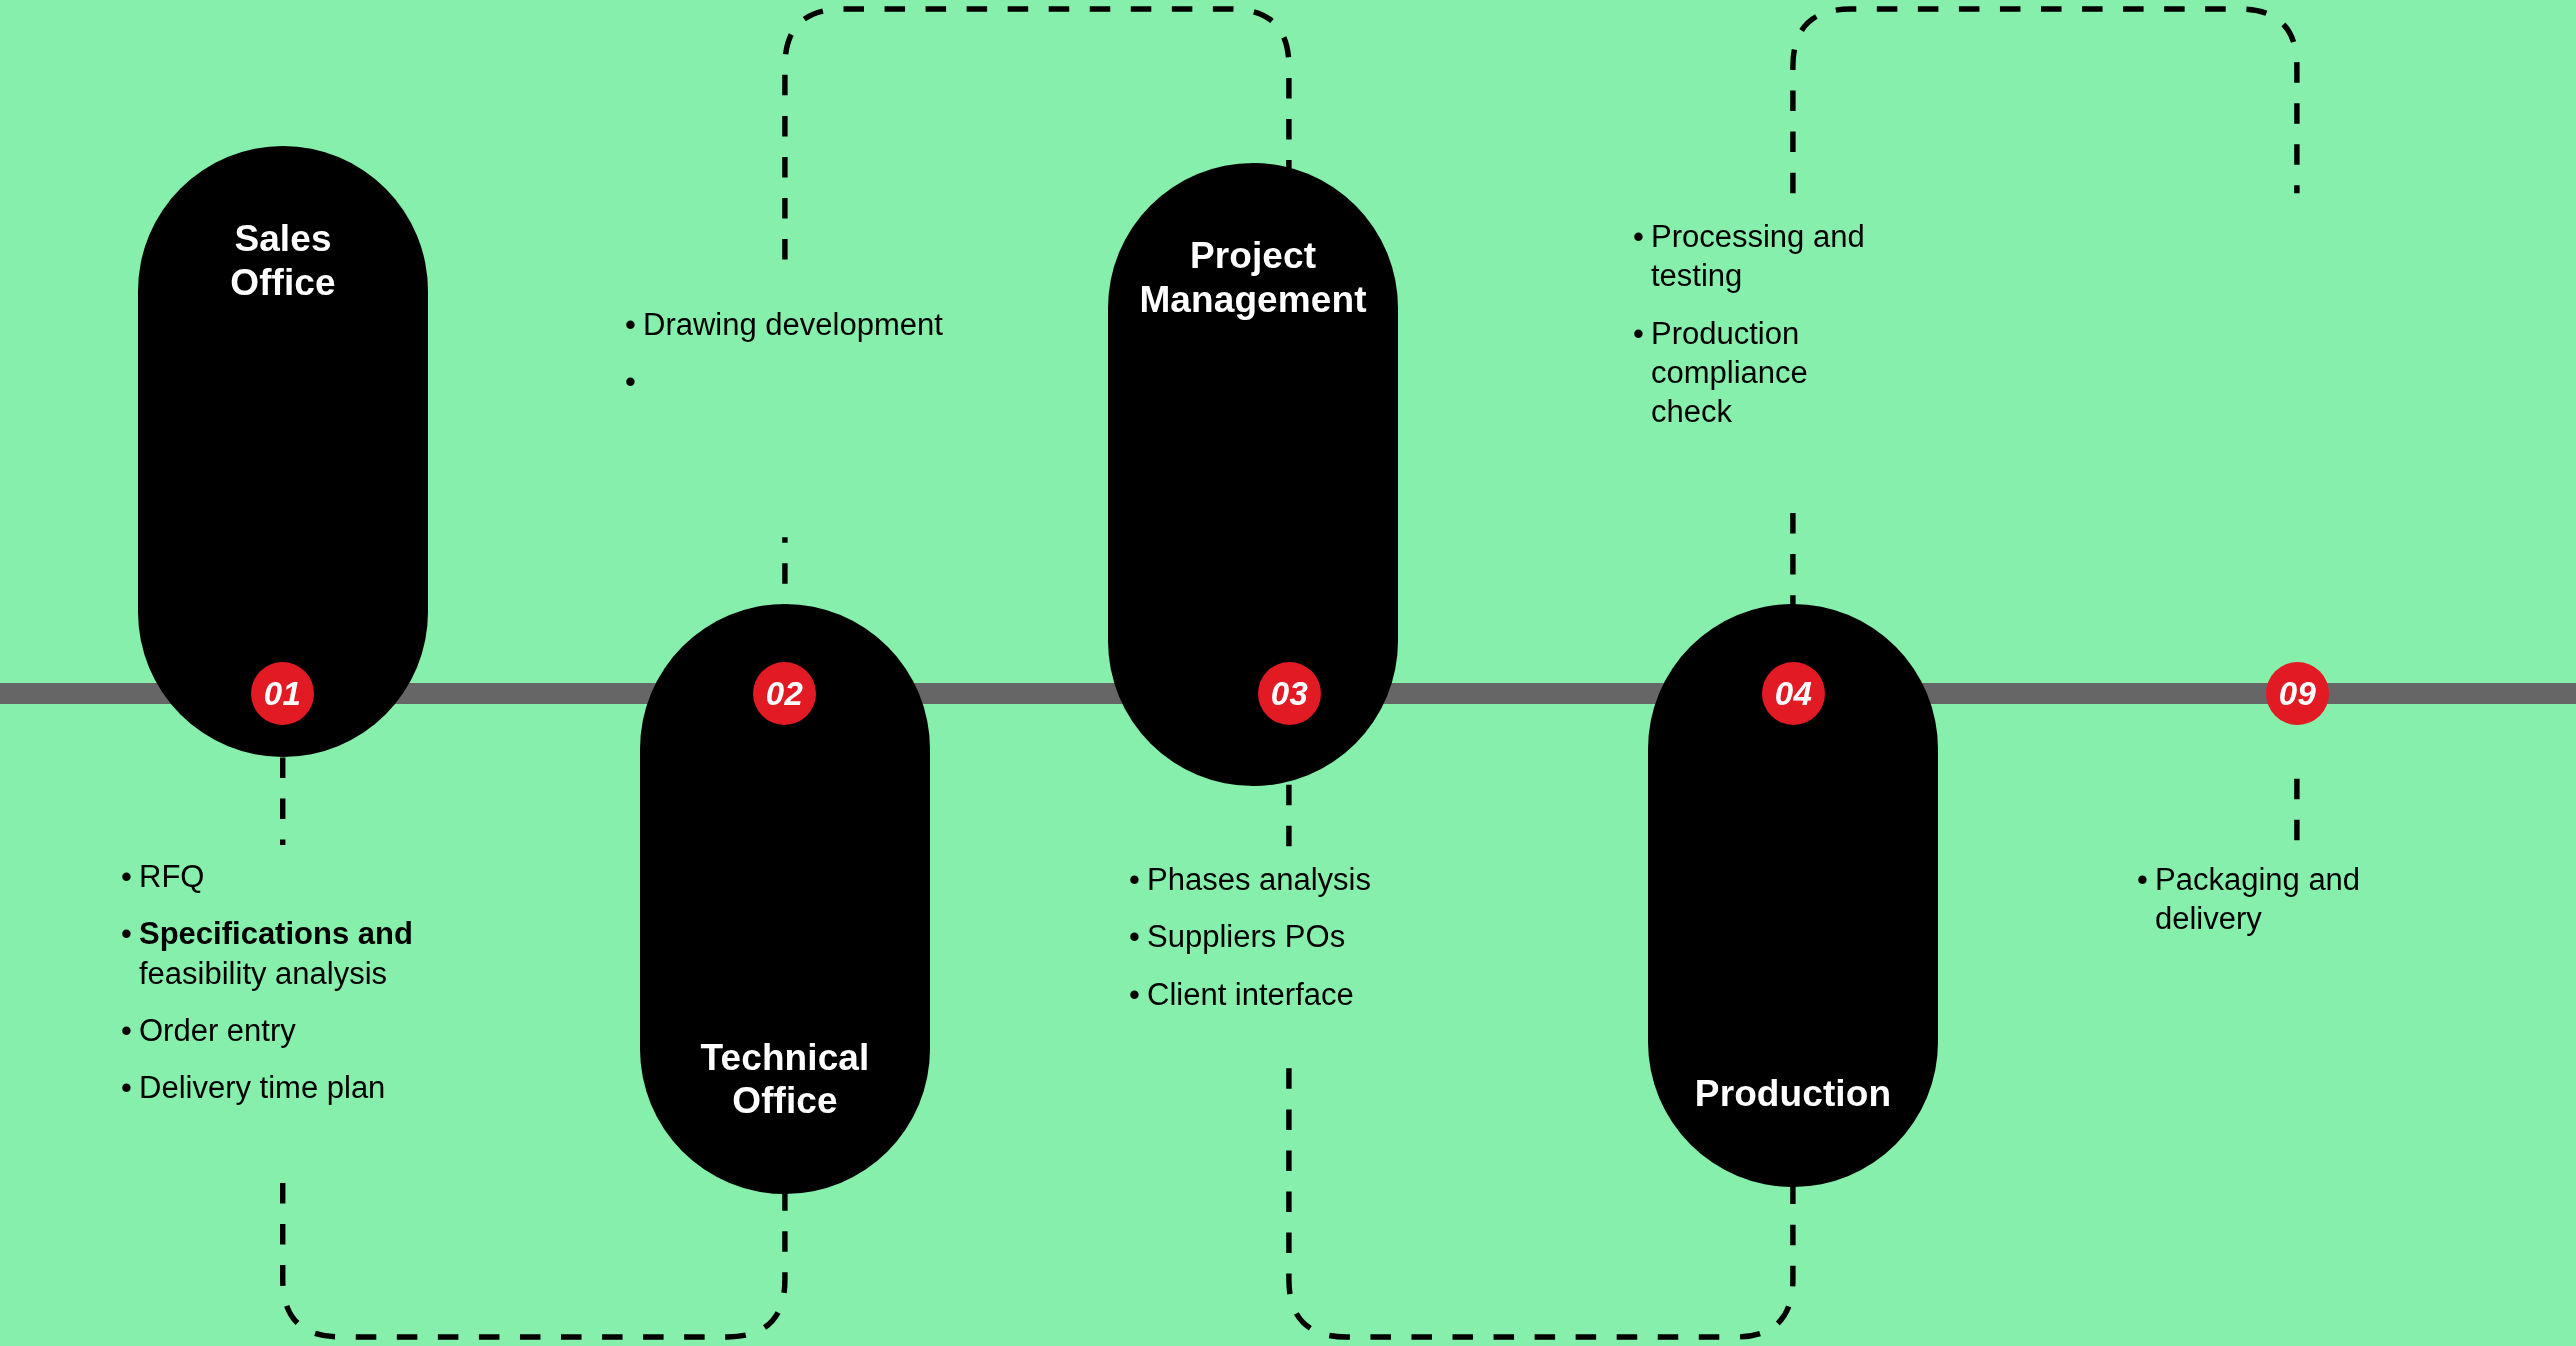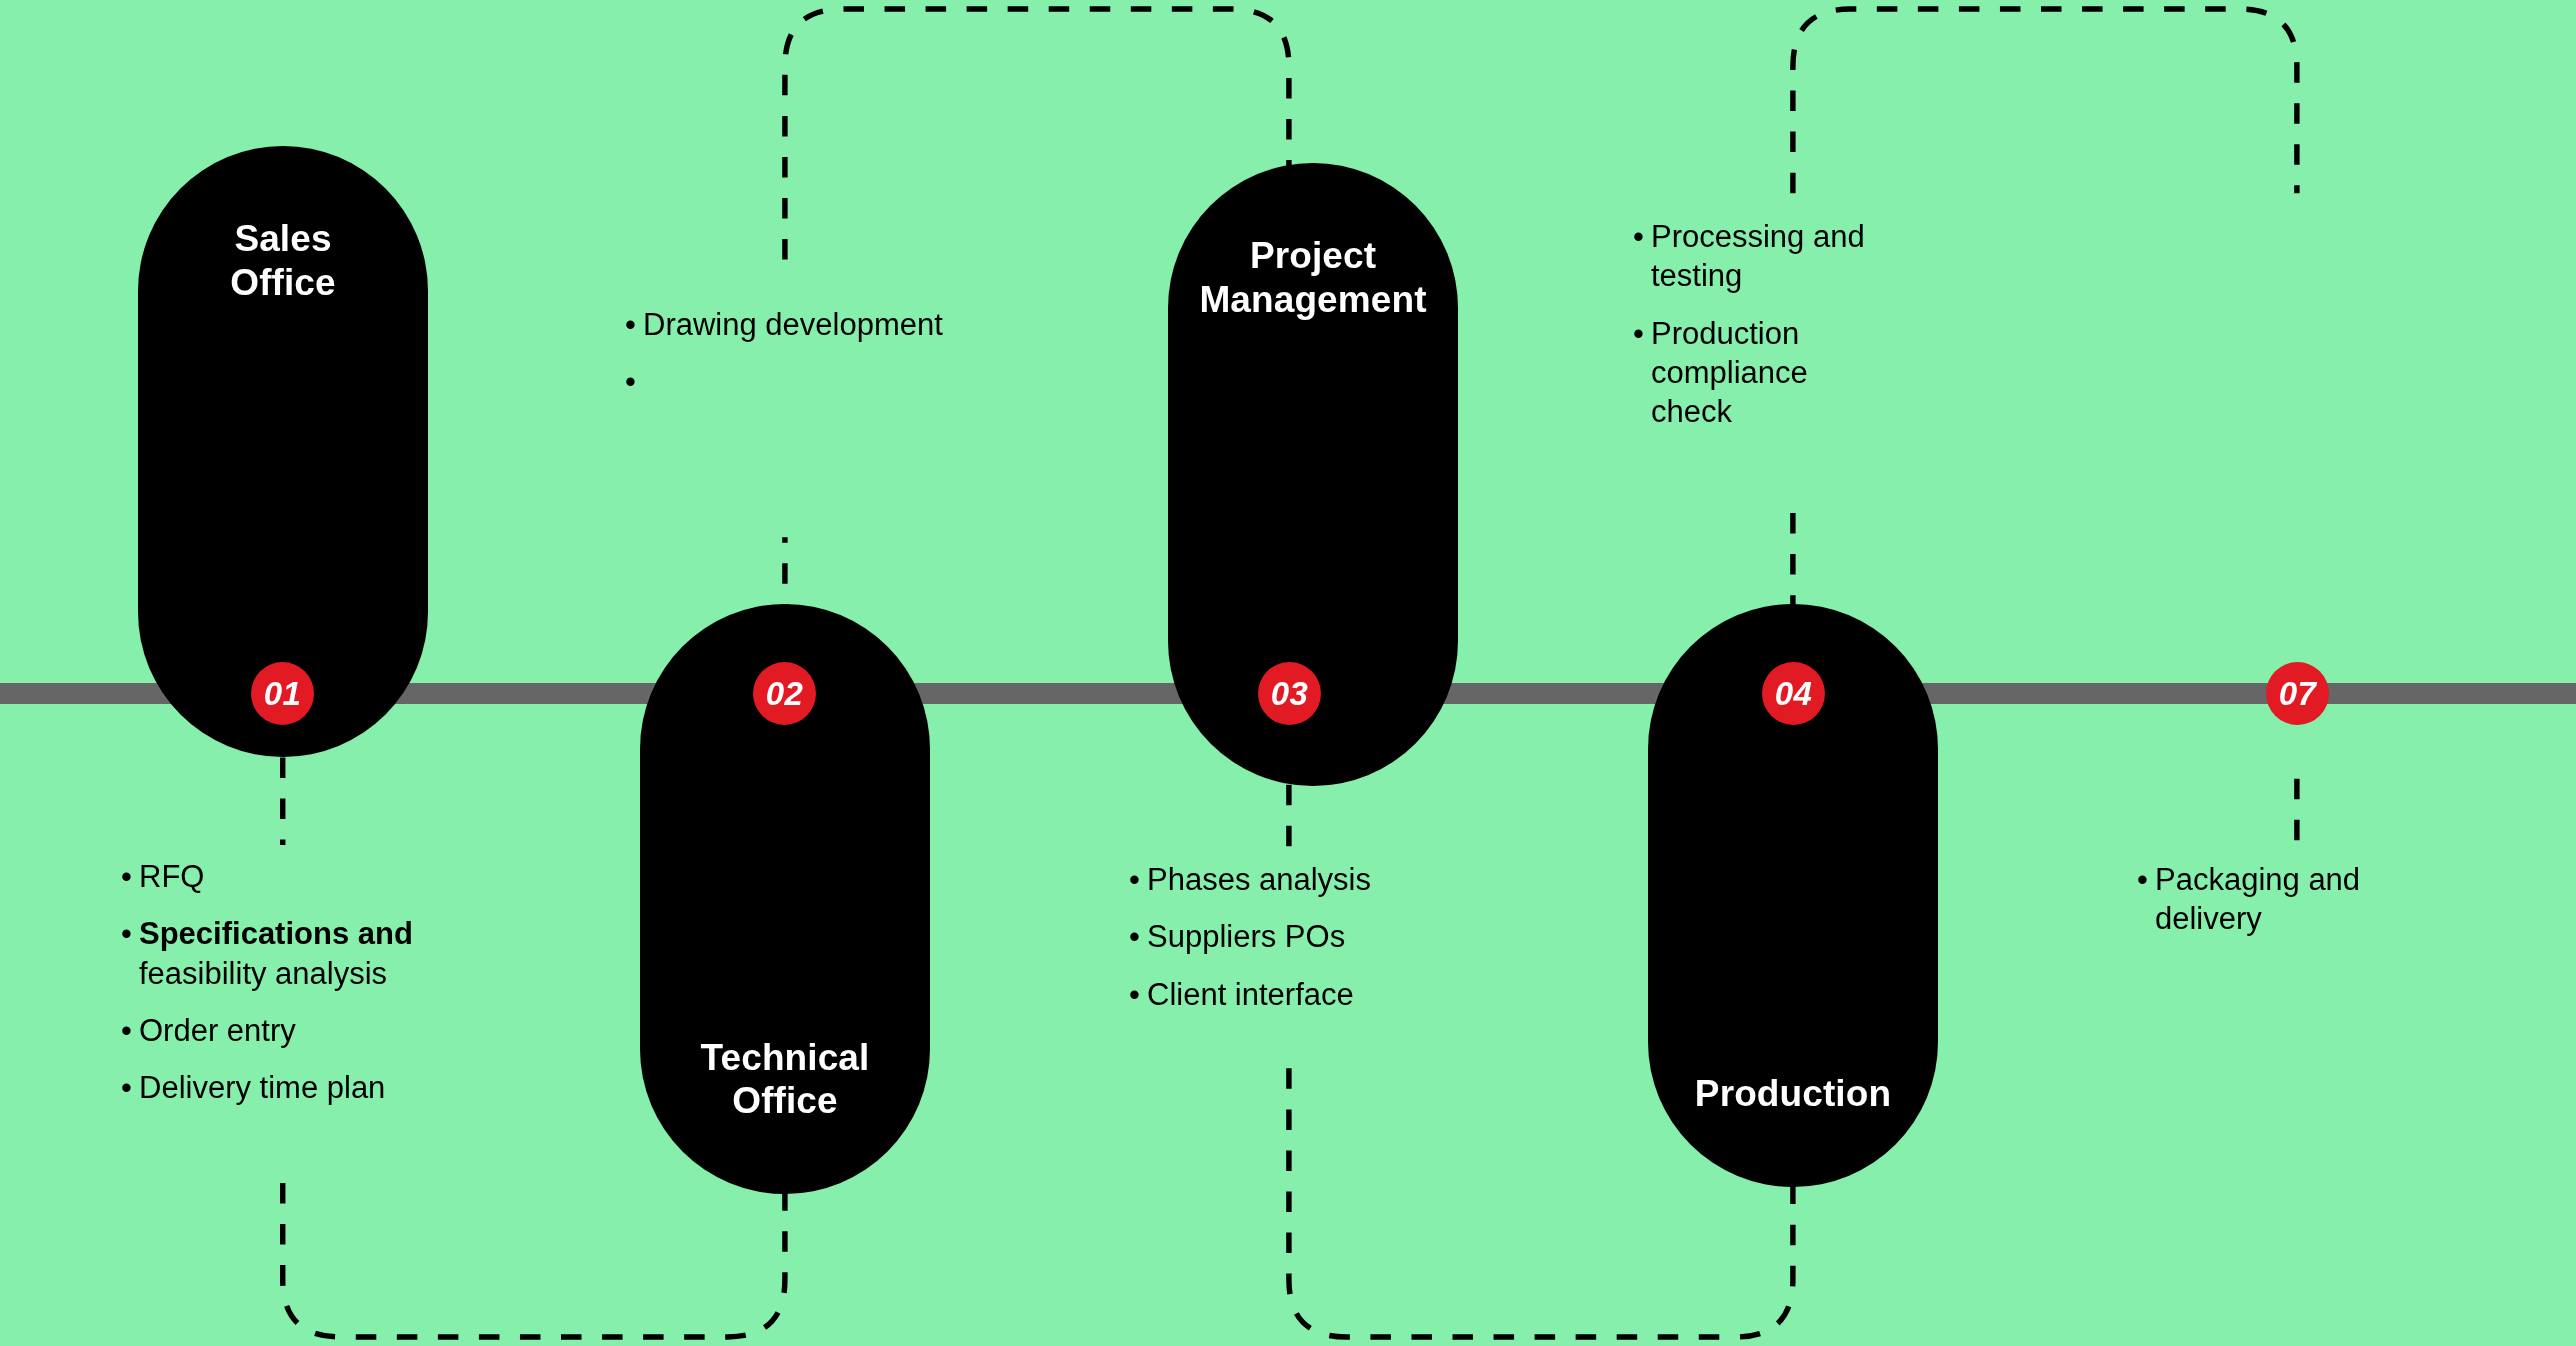--- a/index.html
+++ b/index.html
@@ -187,21 +187,21 @@
   <div class="bullets" style="left:625px; top:305px; width:392px;">
     <div class="bullet-row">
       <span class="bullet-dot">•</span>
       <span class="bullet-text">Drawing development</span>
     </div>
     <div class="bullet-row">
       <span class="bullet-dot">•</span>
     </div>
   </div>
 
-  <div class="pill label-top" style="left:1168px; top:163px; width:290px; height:623px;">
+  <div class="pill label-top" style="left:1108px; top:163px; width:290px; height:623px;">
     <div class="pill-label">Project
 Management</div>
   </div>
   <div class="badge" style="left:1258px; top:662px;">03</div>
   <div class="bullets" style="left:1129px; top:860px; width:392px;">
     <div class="bullet-row">
       <span class="bullet-dot">•</span>
       <span class="bullet-text">Phases analysis</span>
     </div>
     <div class="bullet-row">
@@ -225,21 +225,21 @@
 testing</span>
     </div>
     <div class="bullet-row">
       <span class="bullet-dot">•</span>
       <span class="bullet-text">Production
 compliance
 check</span>
     </div>
   </div>
 
-  <div class="badge" style="left:2266px; top:662px;">07</div>
+  <div class="badge" style="left:2266px; top:662px;">09</div>
   <div class="bullets" style="left:2137px; top:860px; width:374px;">
     <div class="bullet-row">
       <span class="bullet-dot">•</span>
       <span class="bullet-text">Packaging and
 delivery</span>
     </div>
   </div>
 
 </div>
 

